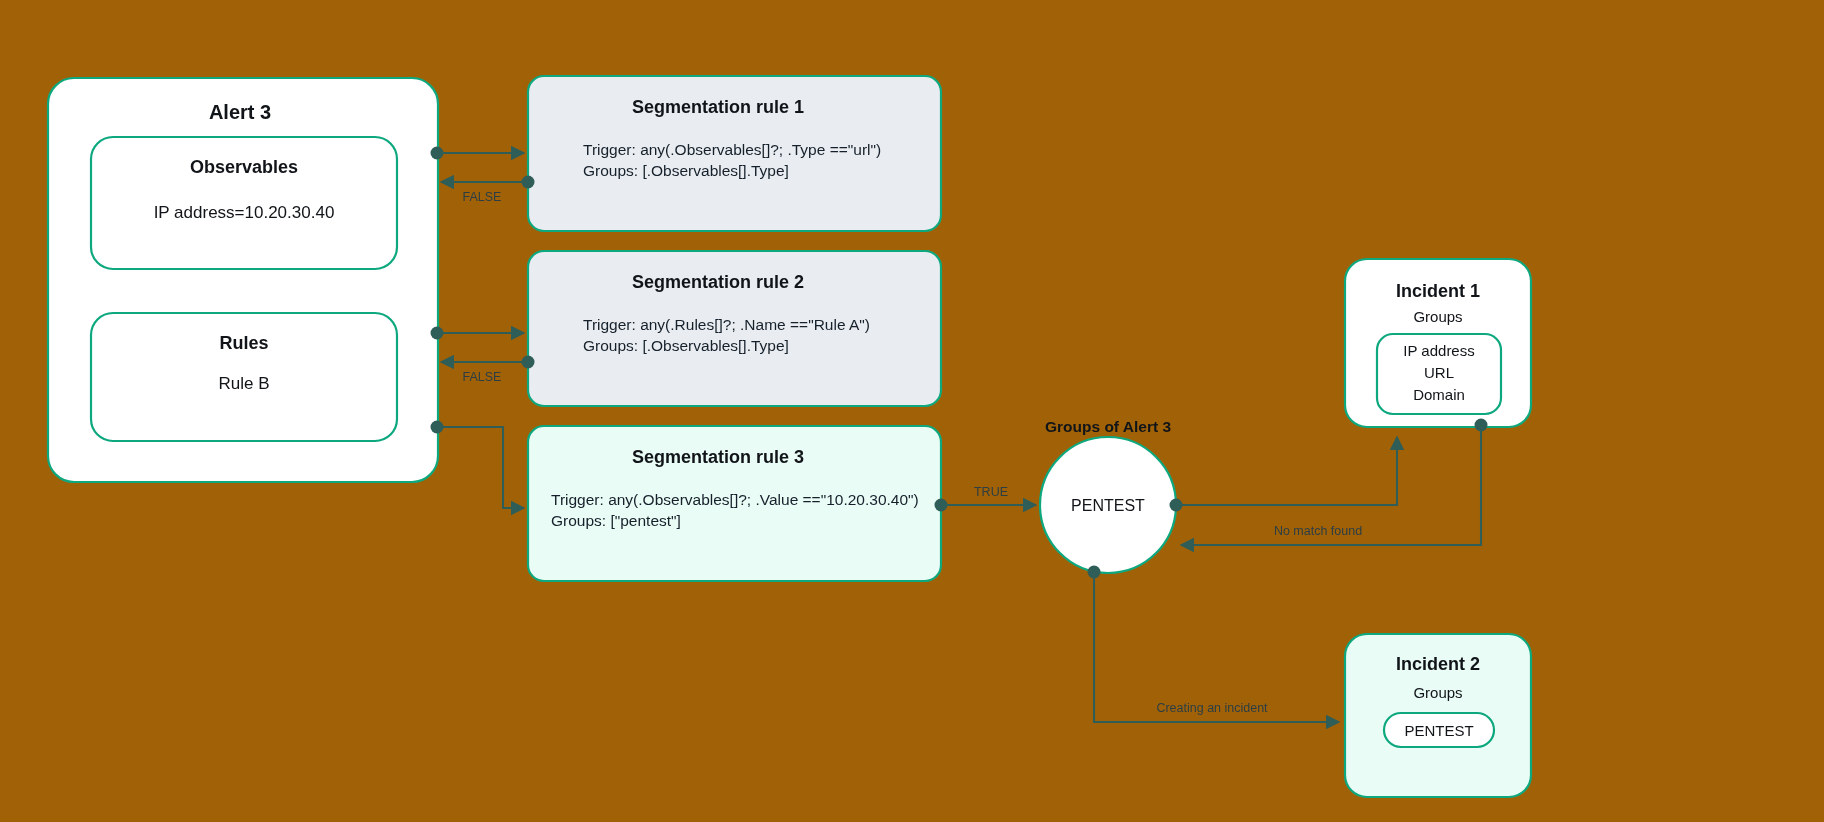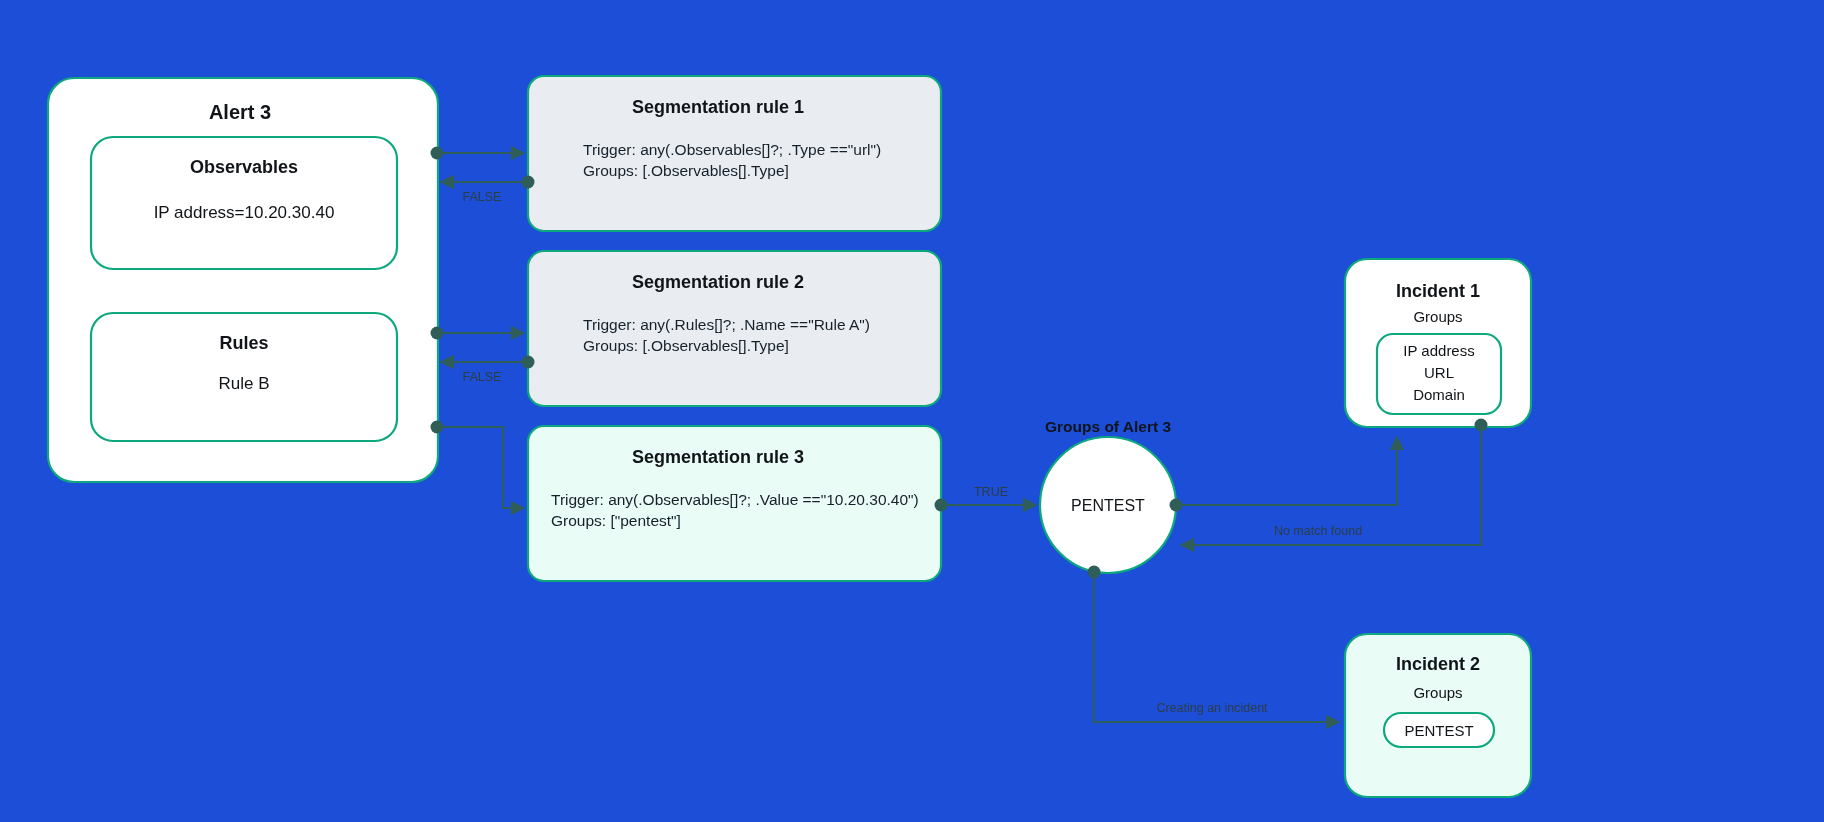--- a/index.html
+++ b/index.html
@@ -10,21 +10,21 @@
   body {
     font-family: "Liberation Sans", sans-serif;
     width: 1824px;
     height: 822px;
     overflow: hidden;
   }
   #diagram-root {
     position: relative;
     width: 1824px;
     height: 822px;
-    background: #1d4ed8;
+    background: #a16207;
     text-align: center;
   }
   svg#diagram {
     display: block;
     width: 1824px;
     height: 822px;
   }
   .node-title {
     font-family: "Liberation Sans", sans-serif;
     font-weight: bold;

